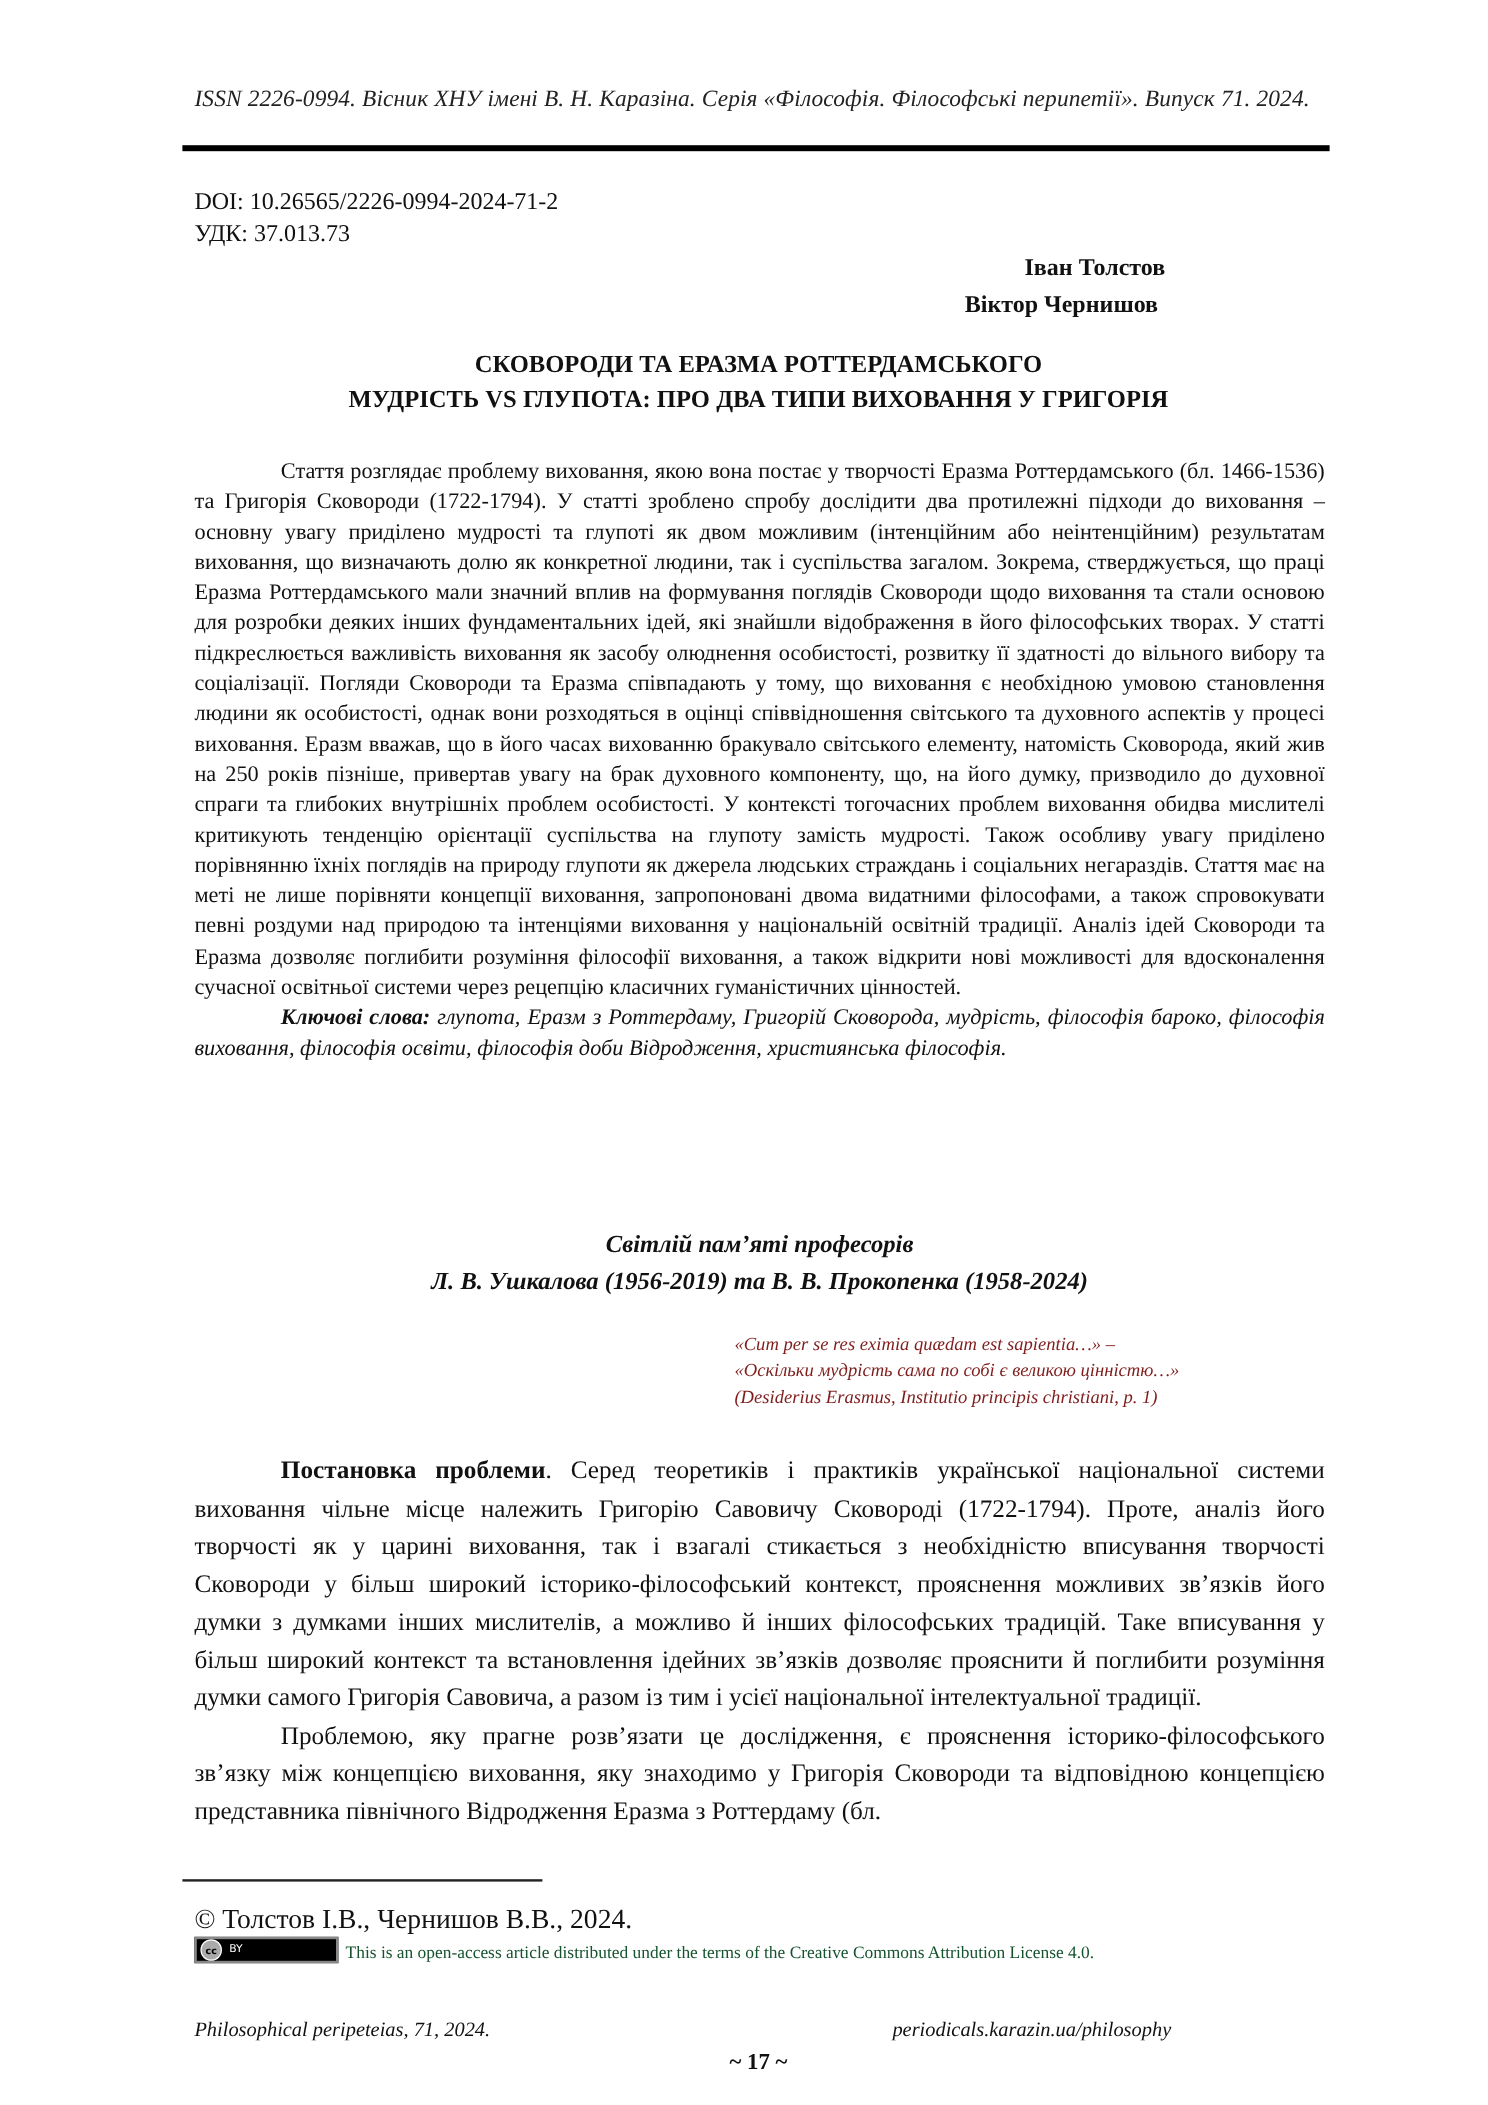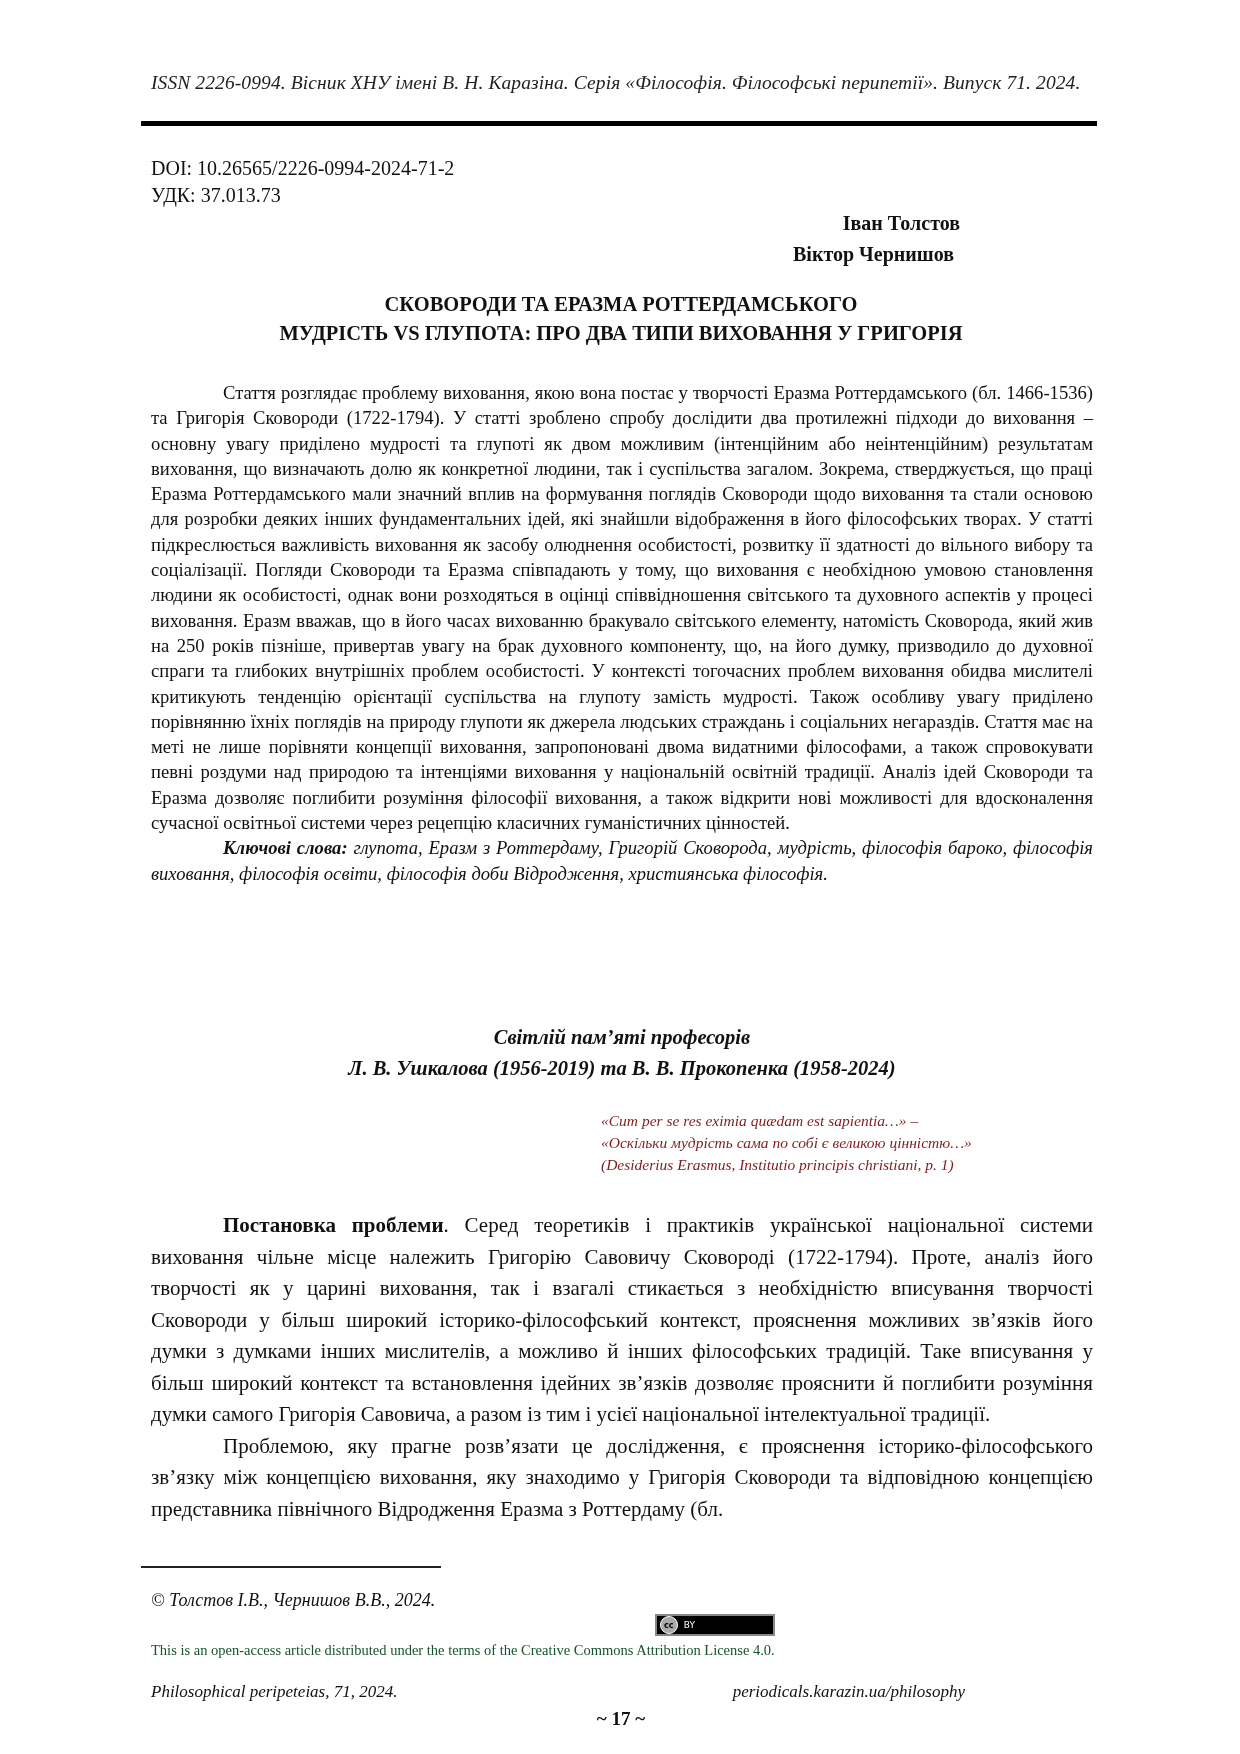--- a/index.html
+++ b/index.html
@@ -1,18 +1,18 @@
 <!DOCTYPE html>
 <html><head>
 <meta charset="utf-8">
 <style>
   html, body { margin: 0; padding: 0; background: #ffffff; }
   body { width: 1240px; height: 1754px; position: relative; overflow: hidden;
          font-family: "Liberation Serif", "DejaVu Serif", serif; color: #111; }
-  .page { position: absolute; left: 1px; top: 0; width: 1112px; height: 1754px; }
+  .page { position: absolute; left: 12px; top: 0; width: 1112px; height: 1754px; }
 
   .running-head { position: absolute; left: 150px; top: 72px; width: 944px;
     font-style: italic; font-size: 19.5px; letter-spacing: 0.1px; color: #222; white-space: nowrap; }
   .head-rule { position: absolute; left: 140px; top: 121px; width: 956px; height: 5px; background: #000; }
 
   .meta { position: absolute; left: 150px; top: 155px; font-size: 20px; line-height: 27px; }
   .authors { position: absolute; right: 153px; top: 208px; text-align: right;
     font-weight: bold; font-size: 20px; line-height: 31px; }
   .authors div:nth-child(2) { margin-right: 6px; }
 
@@ -31,22 +31,22 @@
 
   .epigraph { position: absolute; left: 600px; top: 1110px; font-style: italic;
     font-size: 15.5px; line-height: 22px; color: #7f1d1d; }
 
   .body-text { position: absolute; left: 150px; top: 1210px; width: 942px;
     font-size: 21px; line-height: 31.5px; text-align: justify; }
   .body-text p { margin: 0; text-indent: 72px; }
   .section-label { font-weight: bold; }
 
   .foot-rule { position: absolute; left: 140px; top: 1566px; width: 300px; height: 2px; background: #222; }
-  .copyright { position: absolute; left: 150px; top: 1590px; font-size: 18px; line-height: 20px; font-style: italic; }
-  .license { position: absolute; left: 150px; top: 1614px; display: flex; align-items: flex-end; gap: 6px; flex-direction: column; }
+  .copyright { position: absolute; left: 150px; top: 1590px; font-size: 23px; line-height: 20px; }
+  .license { position: absolute; left: 150px; top: 1614px; display: flex; align-items: flex-end; gap: 6px; }
   .cc-badge { width: 120px; height: 22px; background: #000; border: 2px solid #888; box-sizing: border-box;
     display: flex; align-items: center; padding-left: 3px; gap: 6px; }
   .cc-circle { width: 16px; height: 16px; border-radius: 50%; background: #aaa; border: 1px solid #fff;
     color: #000; font-family: "DejaVu Sans", sans-serif; font-size: 8px; font-weight: bold;
     display: flex; align-items: center; justify-content: center; }
   .cc-by { color: #fff; font-family: "DejaVu Sans", sans-serif; font-size: 9px; }
   .license-text { font-size: 14.5px; line-height: 16px; color: #14532d; }
 
   .foot-left { position: absolute; left: 150px; top: 1682px; font-style: italic; font-size: 17px; }
   .foot-right { position: absolute; right: 148px; top: 1682px; font-style: italic; font-size: 17px; }

